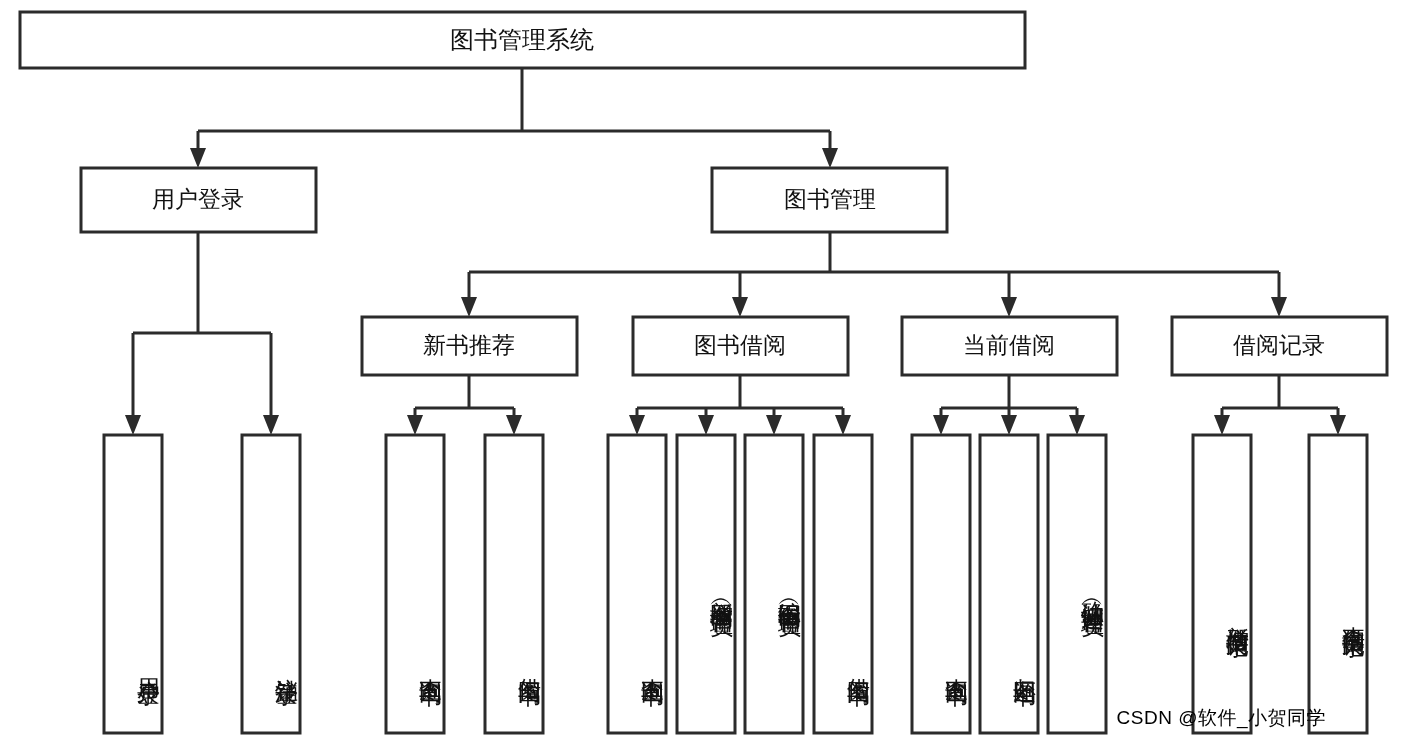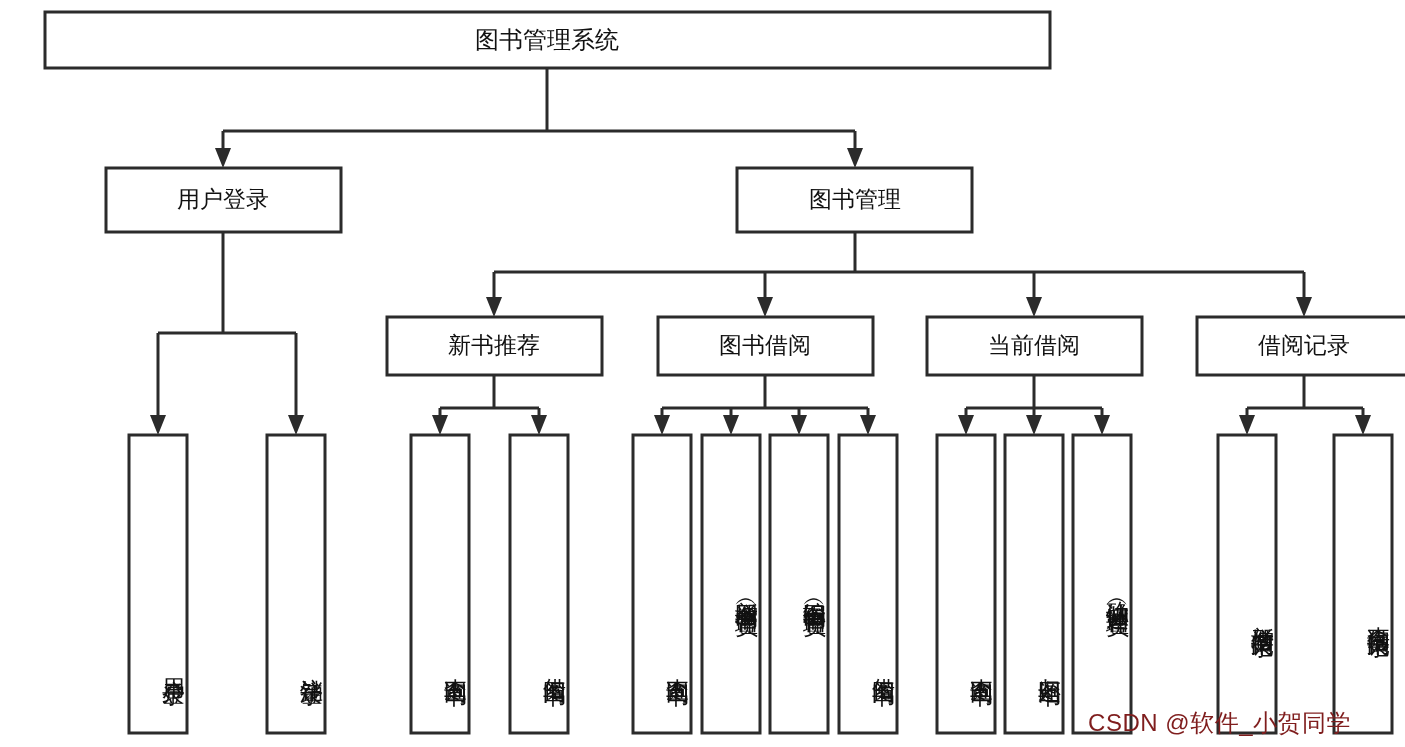--- a/index.html
+++ b/index.html
@@ -11,21 +11,20 @@
     width: 1405px;
     height: 747px;
     font-family: "Liberation Sans", "DejaVu Sans", sans-serif;
     overflow: hidden;
   }
   #diagram-root {
     position: relative;
     width: 1334px;
     height: 747px;
     background: #ffffff;
-    margin-left: 25px;
   }
   svg.flow {
     position: absolute;
     left: 0;
     top: 0;
     width: 1405px;
     height: 747px;
   }
   .node-box {
     fill: #ffffff;
@@ -64,24 +63,24 @@
     text-align: center;
     white-space: nowrap;
     pointer-events: none;
     display: flex;
     align-items: flex-start;
     justify-content: center;
   }
   .watermark {
     position: absolute;
     right: 8px;
-    bottom: 8px;
-    font-family: "Liberation Sans", "DejaVu Sans", sans-serif;
-    font-size: 24px;
-    color: #7f1d1d;
+    bottom: 16px;
+    font-family: "Liberation Sans", "DejaVu Sans", sans-serif;
+    font-size: 19px;
+    color: #000000;
     white-space: nowrap;
     letter-spacing: 0.5px;
   }
 </style>
 </head>
 <body>
 
 <div id="diagram-root">
 
   <svg class="flow" viewBox="0 0 1405 747">

